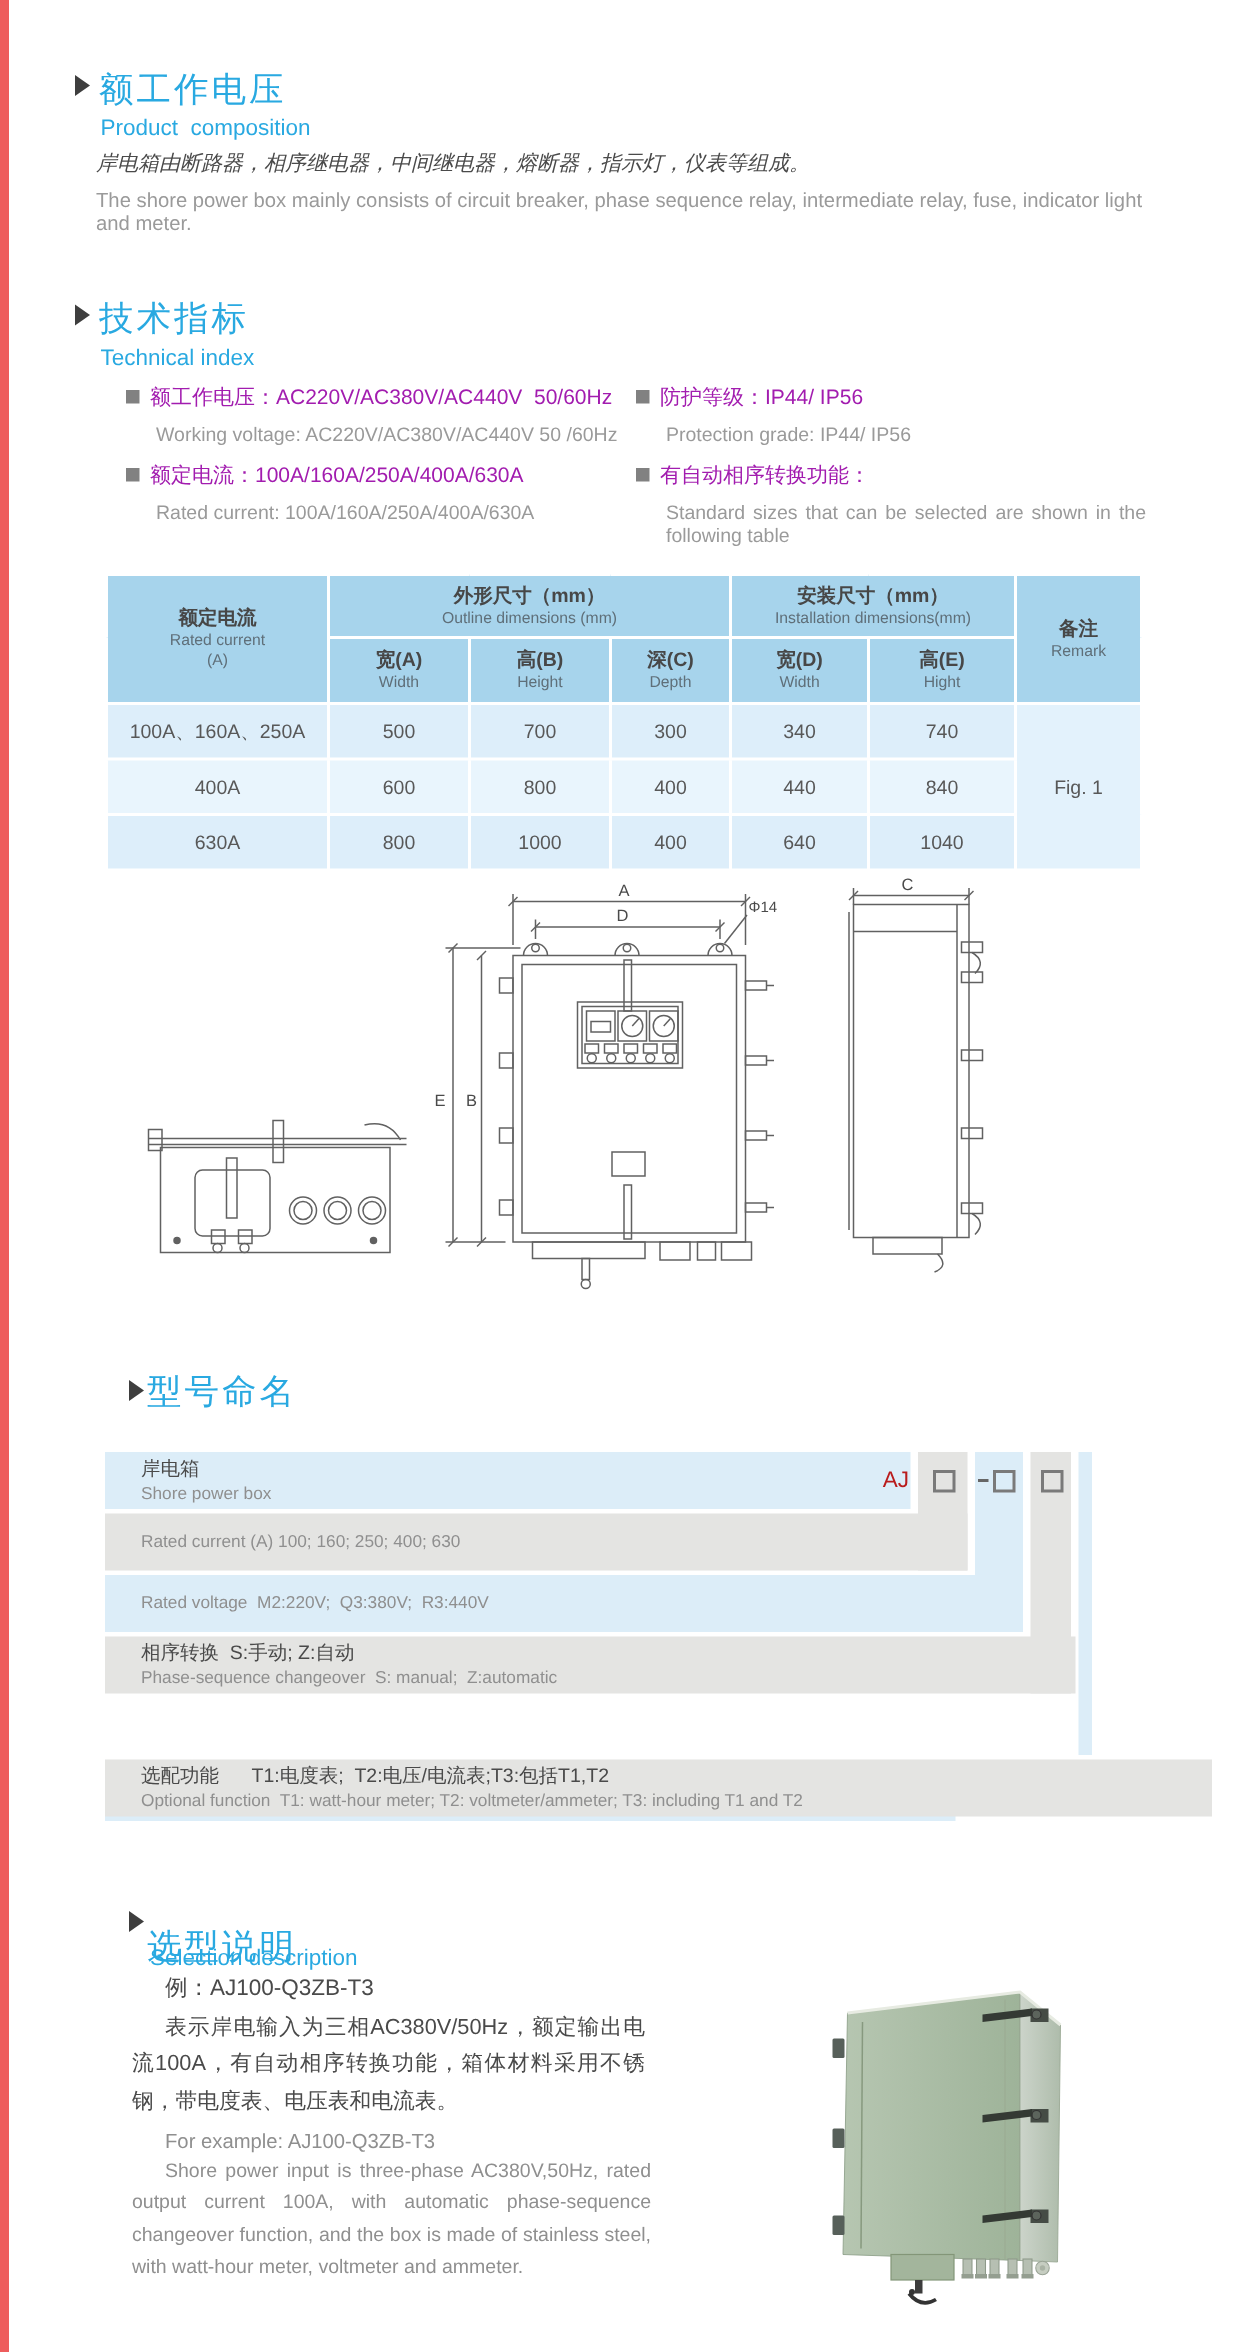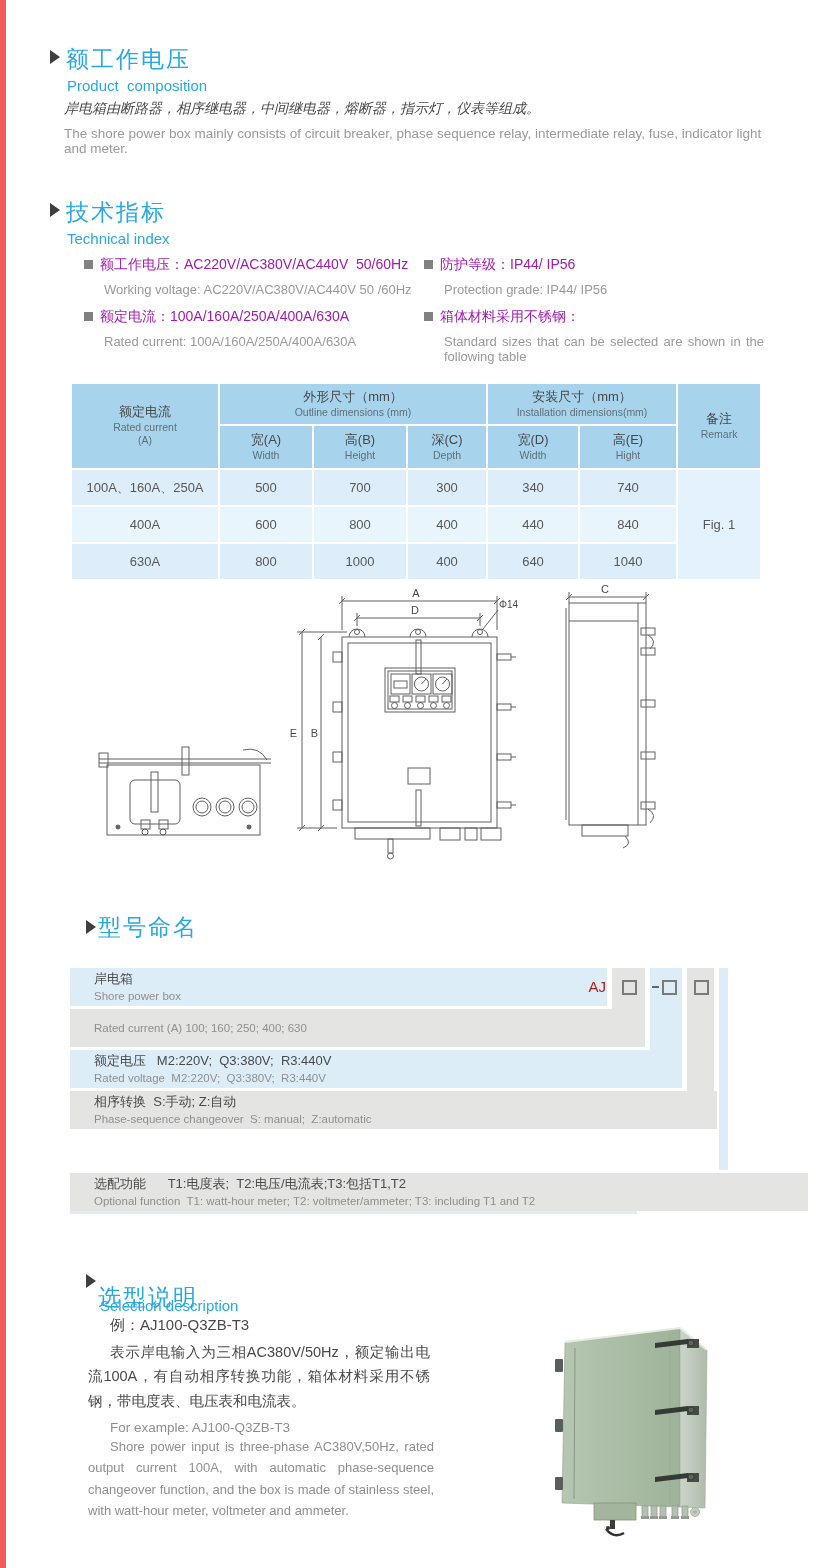--- a/index.html
+++ b/index.html
@@ -14,21 +14,21 @@
   .body-en{color:#9a9a9a;font-size:13.5px;}
   .sq-icon{width:9px;height:9px;background:#818181;}
   .bul-zh{color:#a21caf;font-size:14px;white-space:pre;}
   .bul-en{color:#9a9a9a;font-size:13px;}
   .just{text-align:justify;}
   
   .size-wrap{position:absolute;left:70px;top:382px;width:690px;}
   table.size{border-collapse:collapse;width:100%;table-layout:fixed;}
   table.size th,table.size td{border:2px solid #fff;padding:0;text-align:center;vertical-align:middle;}
   table.size thead th{background:#a7d4ec;font-weight:normal;}
-  .thz{display:block;font-size:13px;color:#474747;line-height:1.3;}
+  .thz{display:block;font-size:13px;color:#474747;line-height:1.3;font-weight:bold;}
   .the{display:block;font-size:10.5px;color:#5f6f79;line-height:1.25;}
   table.size tbody td{font-size:13px;color:#585858;height:35px;background:#ddeefa;}
   table.size tbody tr.alt td{background:#e9f5fd;}
   table.size td.remark{background:#e3f2fc;font-size:13px;color:#585858;}
   tr.tier1 th{height:40px;} tr.tier2 th{height:42px;}
   
   svg text{font-family:"Liberation Sans","DejaVu Sans",sans-serif;}
   
   .model-wrap{position:absolute;left:70px;top:968px;width:680px;height:243px;}
   .mrow{position:absolute;left:0;height:38px;display:flex;flex-direction:column;justify-content:center;
@@ -66,21 +66,21 @@
   <div class="abs bul-zh" style="left:100px;top:256px;">额工作电压：AC220V/AC380V/AC440V  50/60Hz</div>
   <div class="abs bul-en" style="left:104px;top:282px;">Working voltage: AC220V/AC380V/AC440V 50 /60Hz</div>
   <div class="abs sq-icon" style="left:84px;top:312px;"></div>
   <div class="abs bul-zh" style="left:100px;top:308px;">额定电流：100A/160A/250A/400A/630A</div>
   <div class="abs bul-en" style="left:104px;top:334px;">Rated current: 100A/160A/250A/400A/630A</div>
 
   <div class="abs sq-icon" style="left:424px;top:260px;"></div>
   <div class="abs bul-zh" style="left:440px;top:256px;">防护等级：IP44/ IP56</div>
   <div class="abs bul-en" style="left:444px;top:282px;">Protection grade: IP44/ IP56</div>
   <div class="abs sq-icon" style="left:424px;top:312px;"></div>
-  <div class="abs bul-zh" style="left:440px;top:308px;">箱体材料采用不锈钢：</div>
+  <div class="abs bul-zh" style="left:440px;top:308px;">有自动相序转换功能：</div>
   <div class="abs bul-en just" style="left:444px;top:334px;width:320px;">Standard sizes that can be selected are shown in the following table</div>
 
   <div class="size-wrap">
     <table class="size">
       <colgroup>
         <col style="width:148px">
           <col style="width:94px">
           <col style="width:94px">
         <col style="width:80px">
           <col style="width:92px">
@@ -301,21 +301,20 @@
 
     <div class="mrow mblue" style="top:0;width:537px;">
       <span class="mzh">岸电箱</span>
       <span class="men">Shore power box</span>
       <span class="aj">AJ</span>
     </div>
     <div class="mrow mgray" style="top:41px;width:575px;">
       <span class="men">Rated current (A) 100; 160; 250; 400; 630</span>
     </div>
     <div class="mrow mblue" style="top:82px;width:612px;">
-      <span class="mzh">额定电压   M2:220V;  Q3:380V;  R3:440V</span>
       <span class="men">Rated voltage  M2:220V;  Q3:380V;  R3:440V</span>
     </div>
     <div class="mrow mgray" style="top:123px;width:647px;">
       <span class="mzh">相序转换  S:手动; Z:自动</span>
       <span class="men">Phase-sequence changeover  S: manual;  Z:automatic</span>
     </div>
     <div class="mrow mblue" style="top:164px;width:567px;margin-top:44px;">
       <span class="mzh">箱体材料     B:不锈钢;  G:冷轧钢板</span>
     </div>
     <div class="mrow mgray" style="top:205px;width:738px;">

